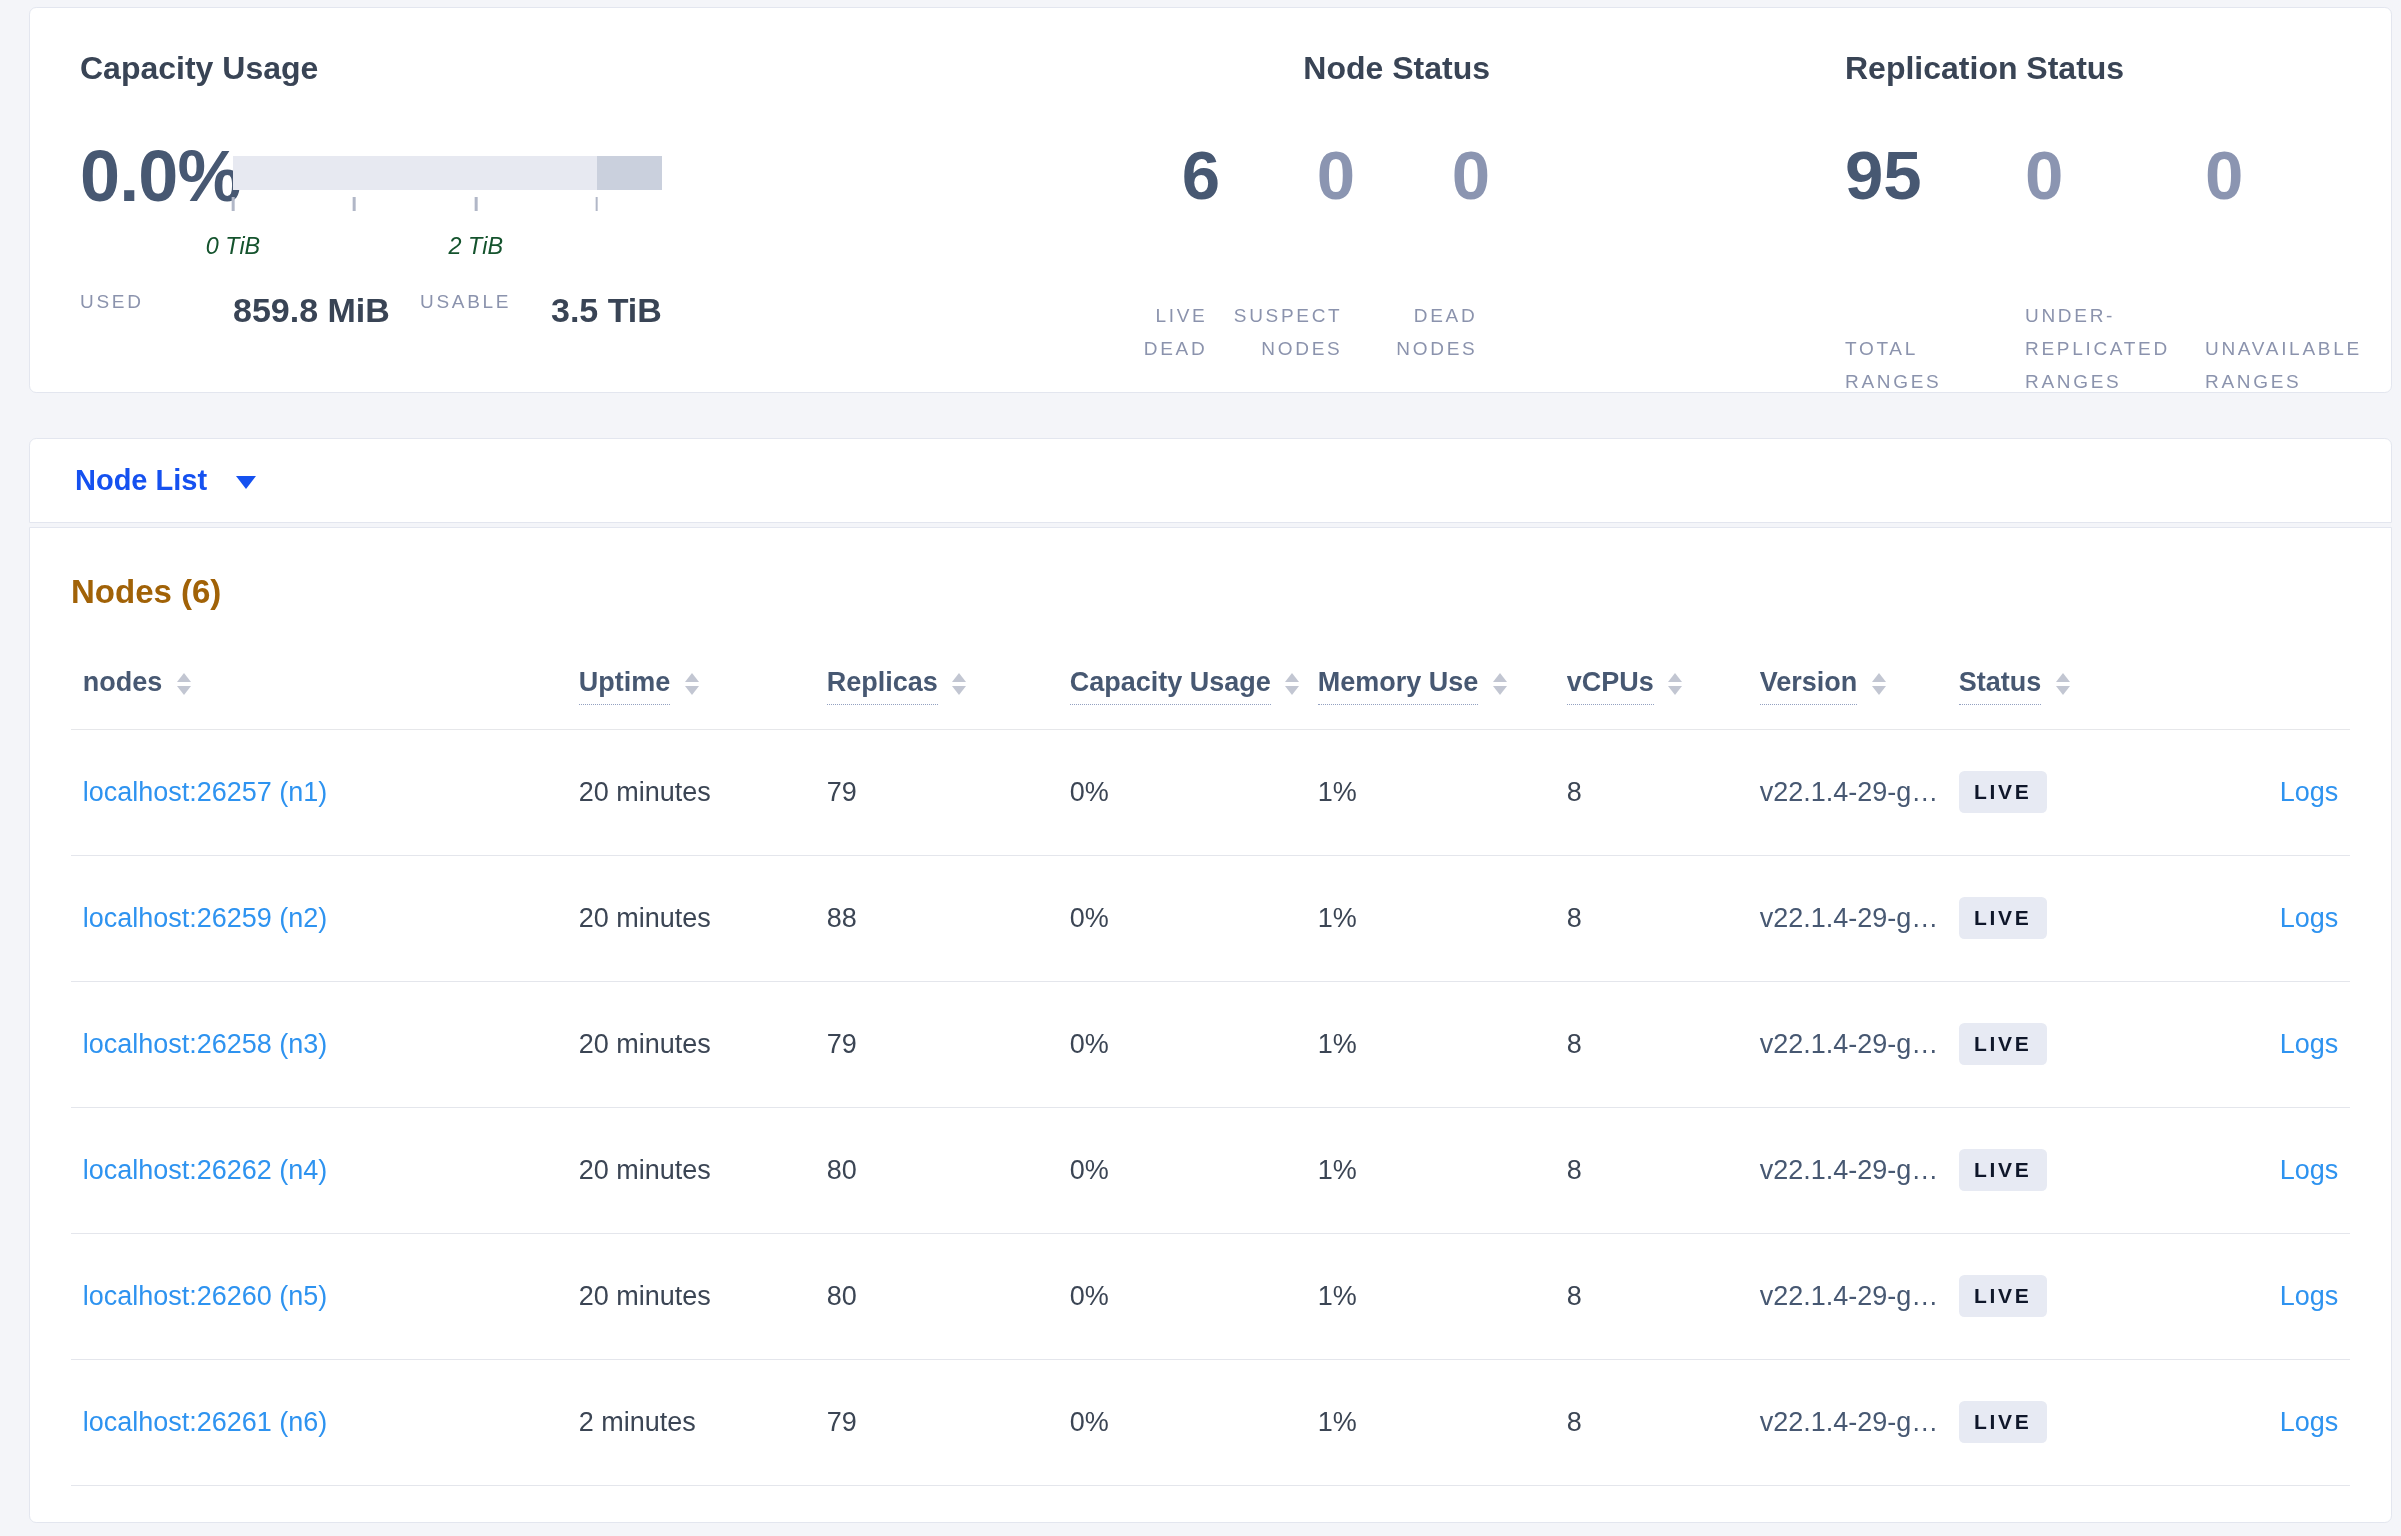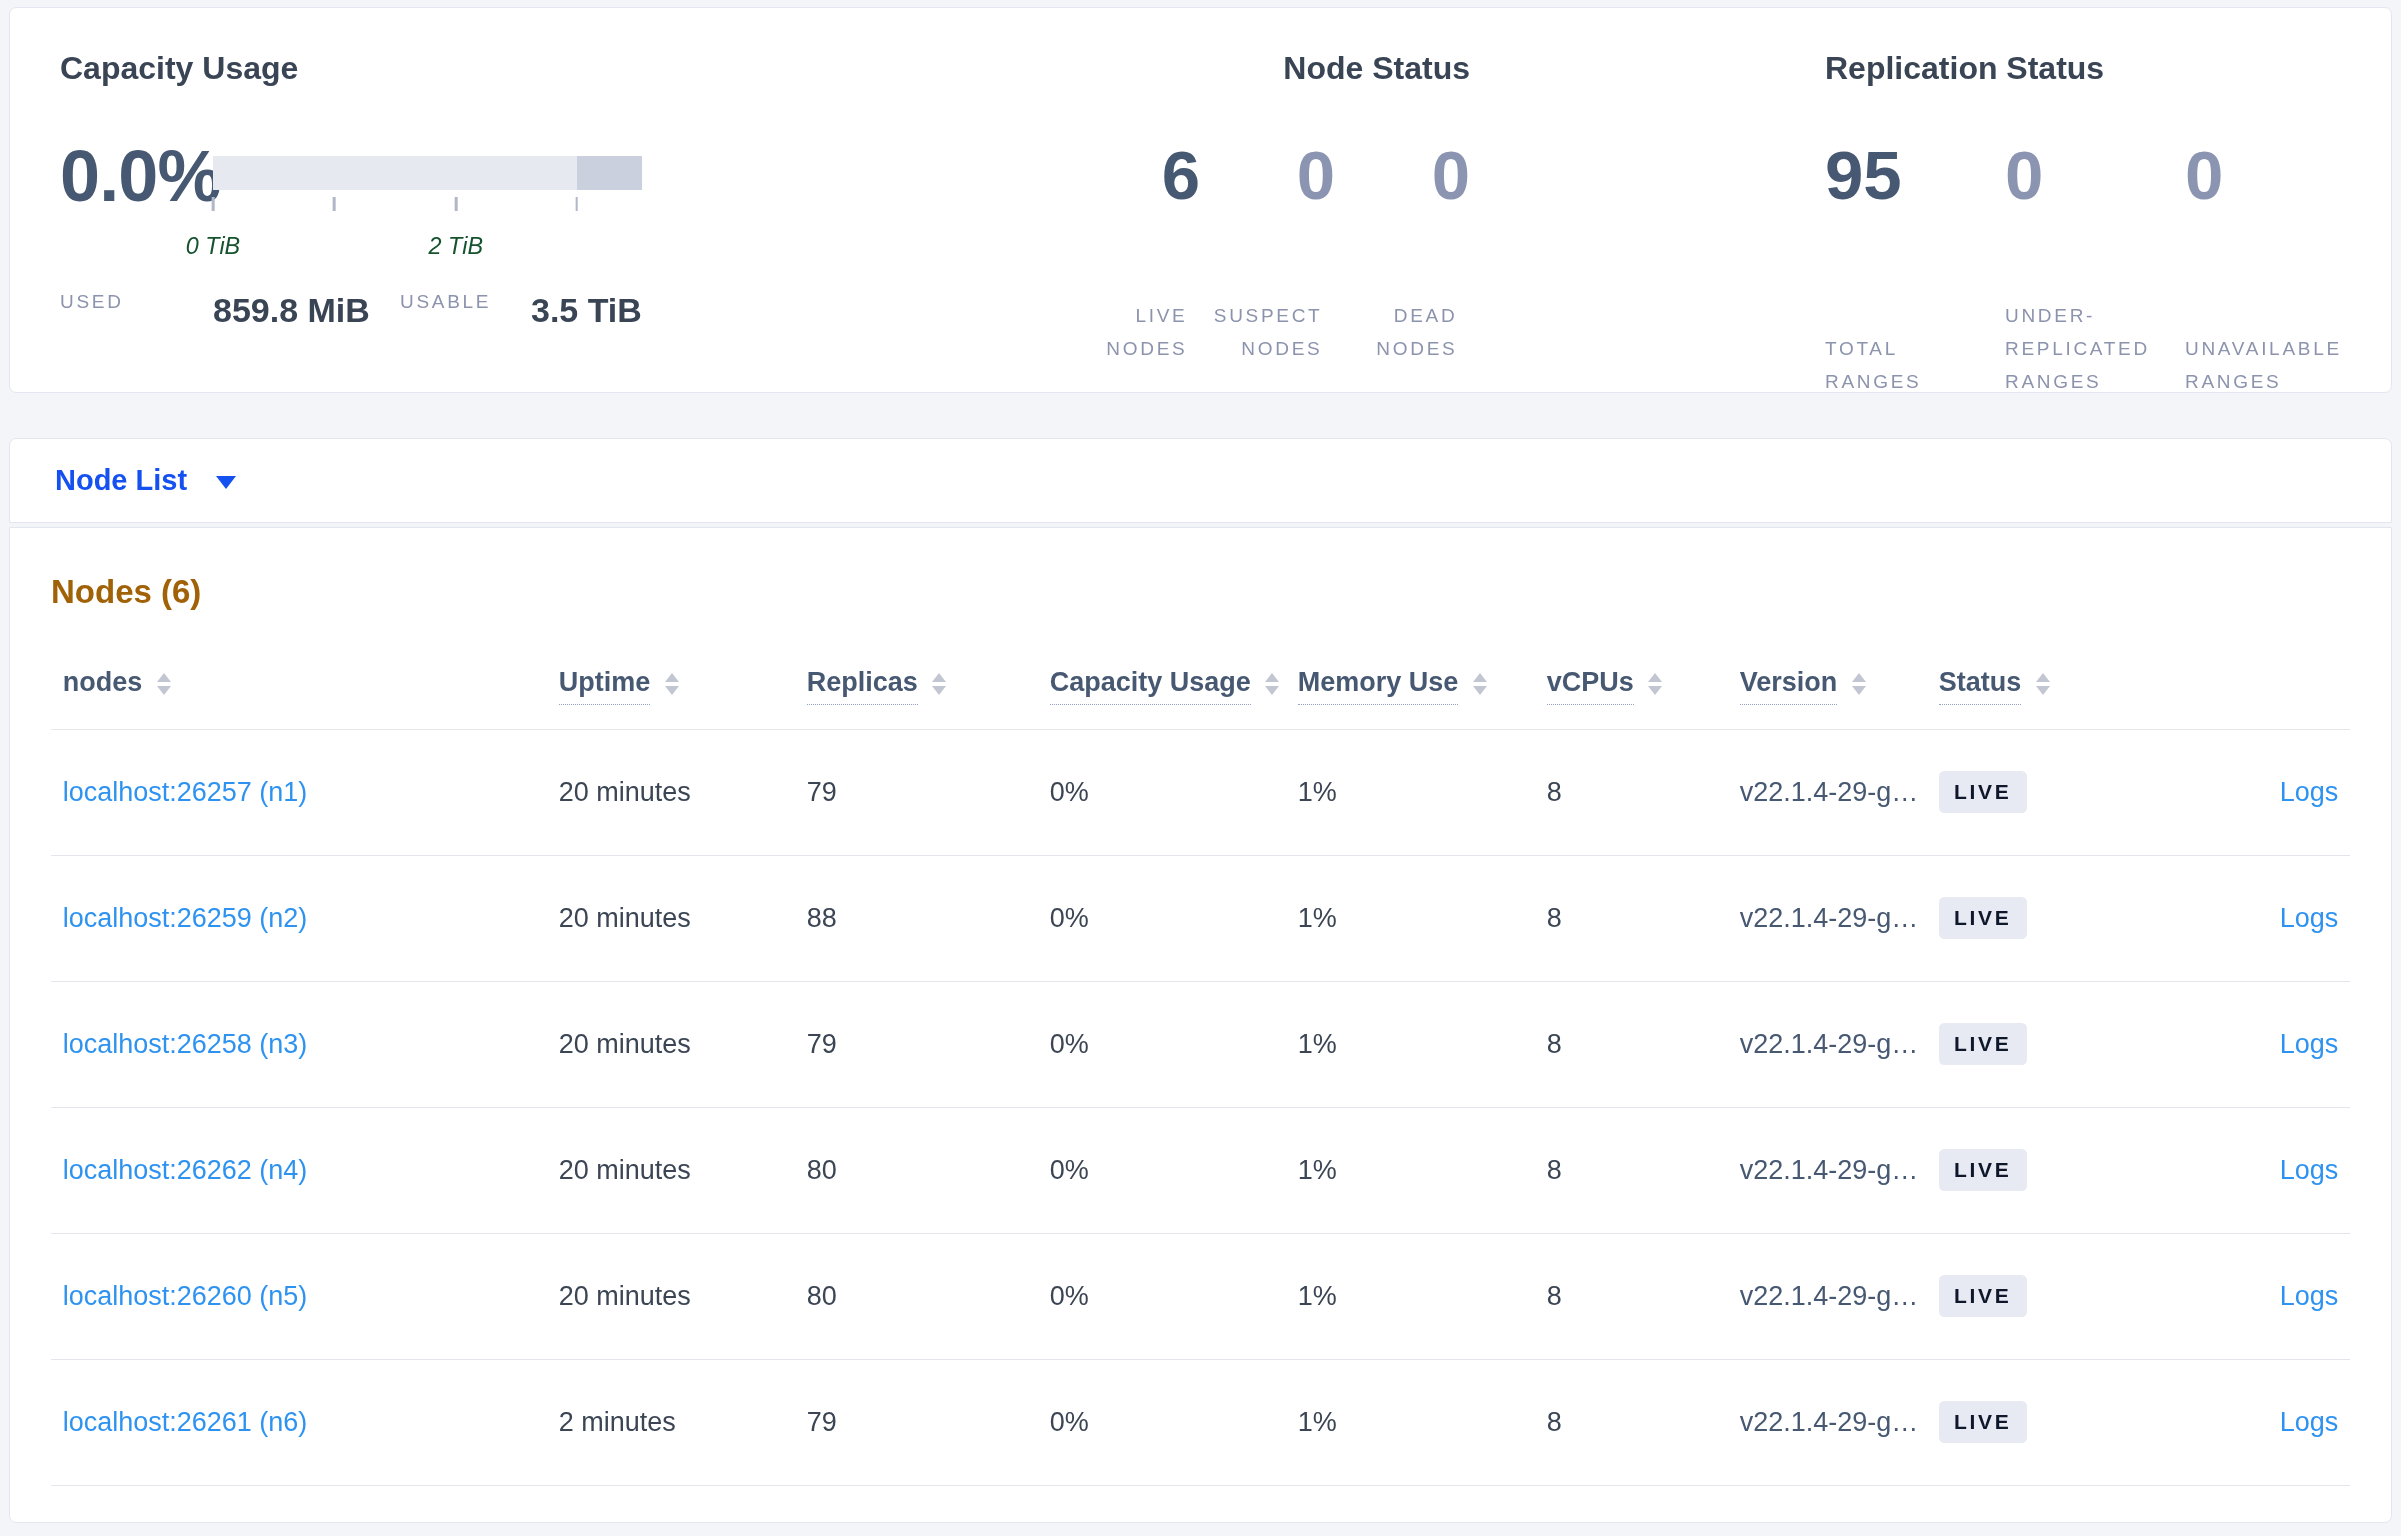--- a/index.html
+++ b/index.html
@@ -1,17 +1,17 @@
 <!DOCTYPE html>
 <html style="font-size:14.4px"><head>
 <meta charset="utf-8">
 <style>
   * { margin:0; padding:0; box-sizing:border-box; }
   html,body { width:2401px; height:1536px; background:#f4f5f9; font-family:"Liberation Sans", sans-serif; overflow:hidden; }
-  .page { padding:7.2px 9px; }
+  .page { padding:7.2px 9px;margin-left:20px; }
   .card { background:#ffffff; border:0.9px solid #e3e6ef; border-radius:7.2px; }
 
   
   .top-card { position:relative; height:386px; margin-bottom:45px; }
   .sec { position:absolute; top:40px; }
   .sec-capacity { left:50px; }
   .sec-nodes { left:1055px;text-align:right; }
   .sec-repl { left:1815px; }
   .sec-title { font-size:32px; line-height:40px; font-weight:700; color:#394455; }
 
@@ -97,21 +97,21 @@
     </div>
 
     <div class="sec sec-nodes col-nodes">
       <div class="sec-title">Node Status</div>
       <div class="stat-vals" id="node-stat-vals">
           <div class="stat-val emph">6</div>
           <div class="stat-val">0</div>
           <div class="stat-val">0</div>
         </div>
       <div class="stat-labels" id="node-stat-labels">
-          <div class="stat-label">LIVE NODES</div>
+          <div class="stat-label">LIVE DEAD</div>
           <div class="stat-label">SUSPECT NODES</div>
           <div class="stat-label">DEAD NODES</div>
         </div>
     </div>
 
     <div class="sec sec-repl col-repl">
       <div class="sec-title">Replication Status</div>
       <div class="stat-vals" id="repl-stat-vals">
           <div class="stat-val emph">95</div>
           <div class="stat-val">0</div>

